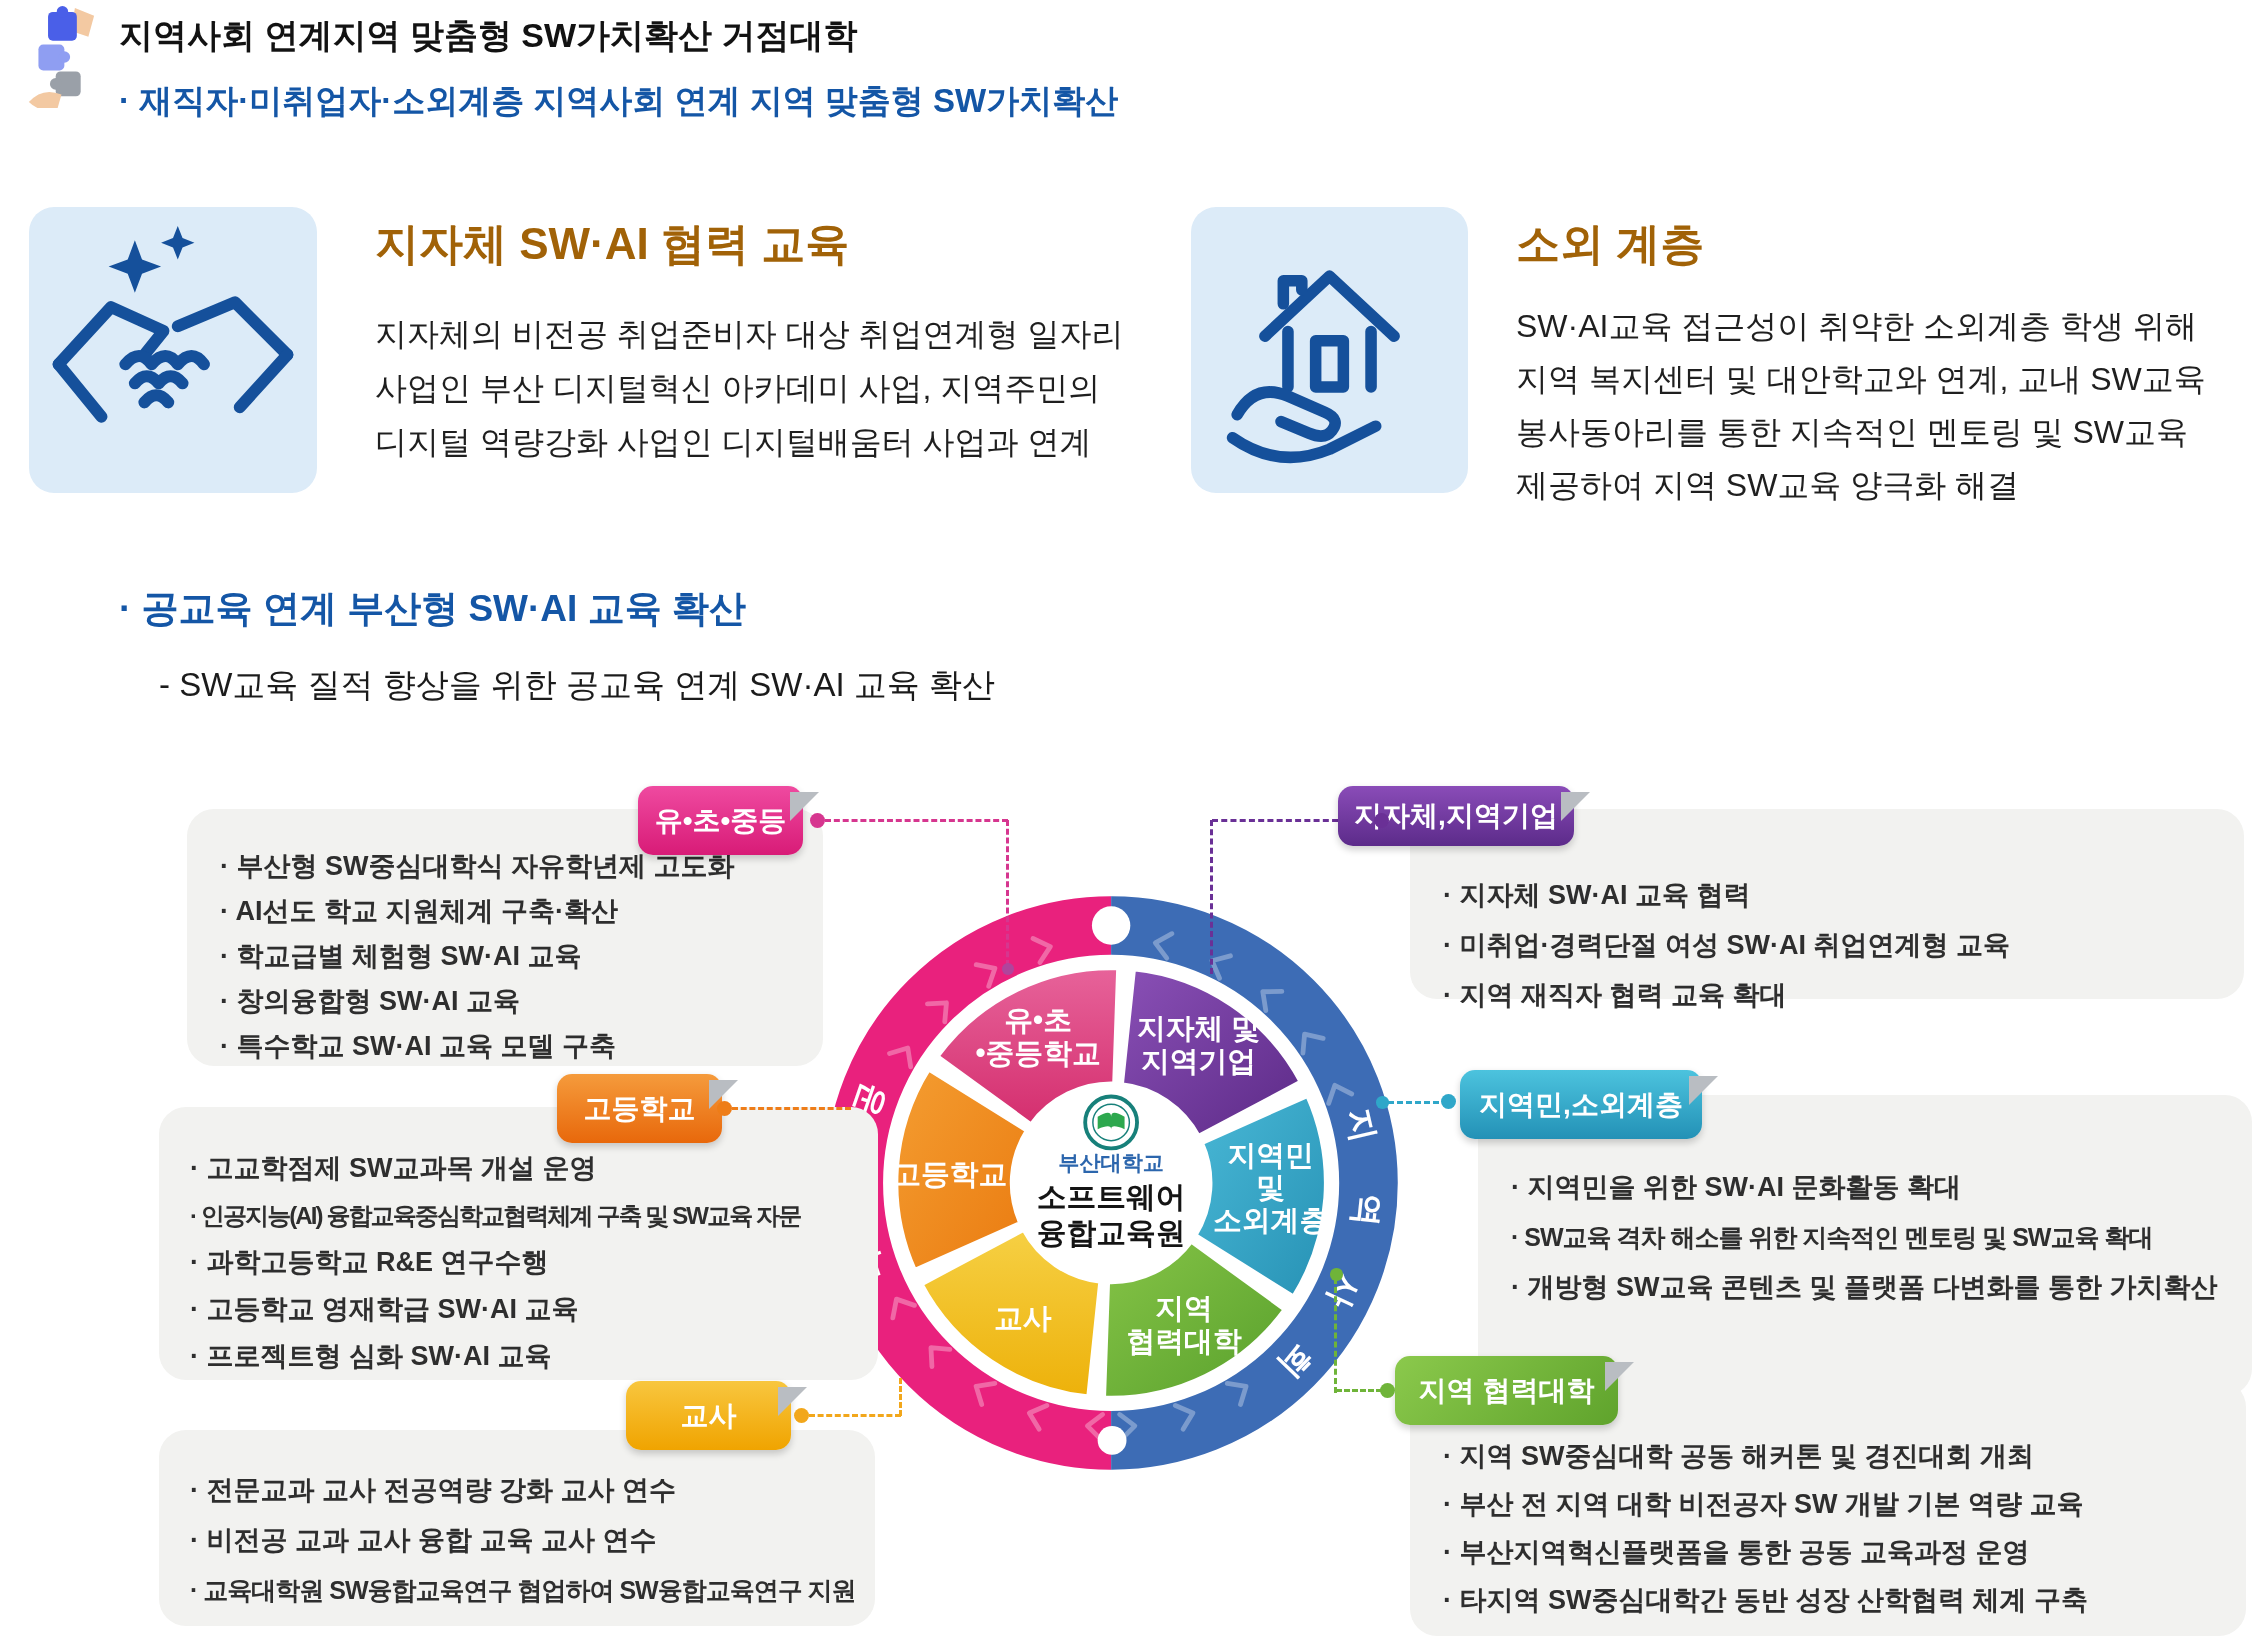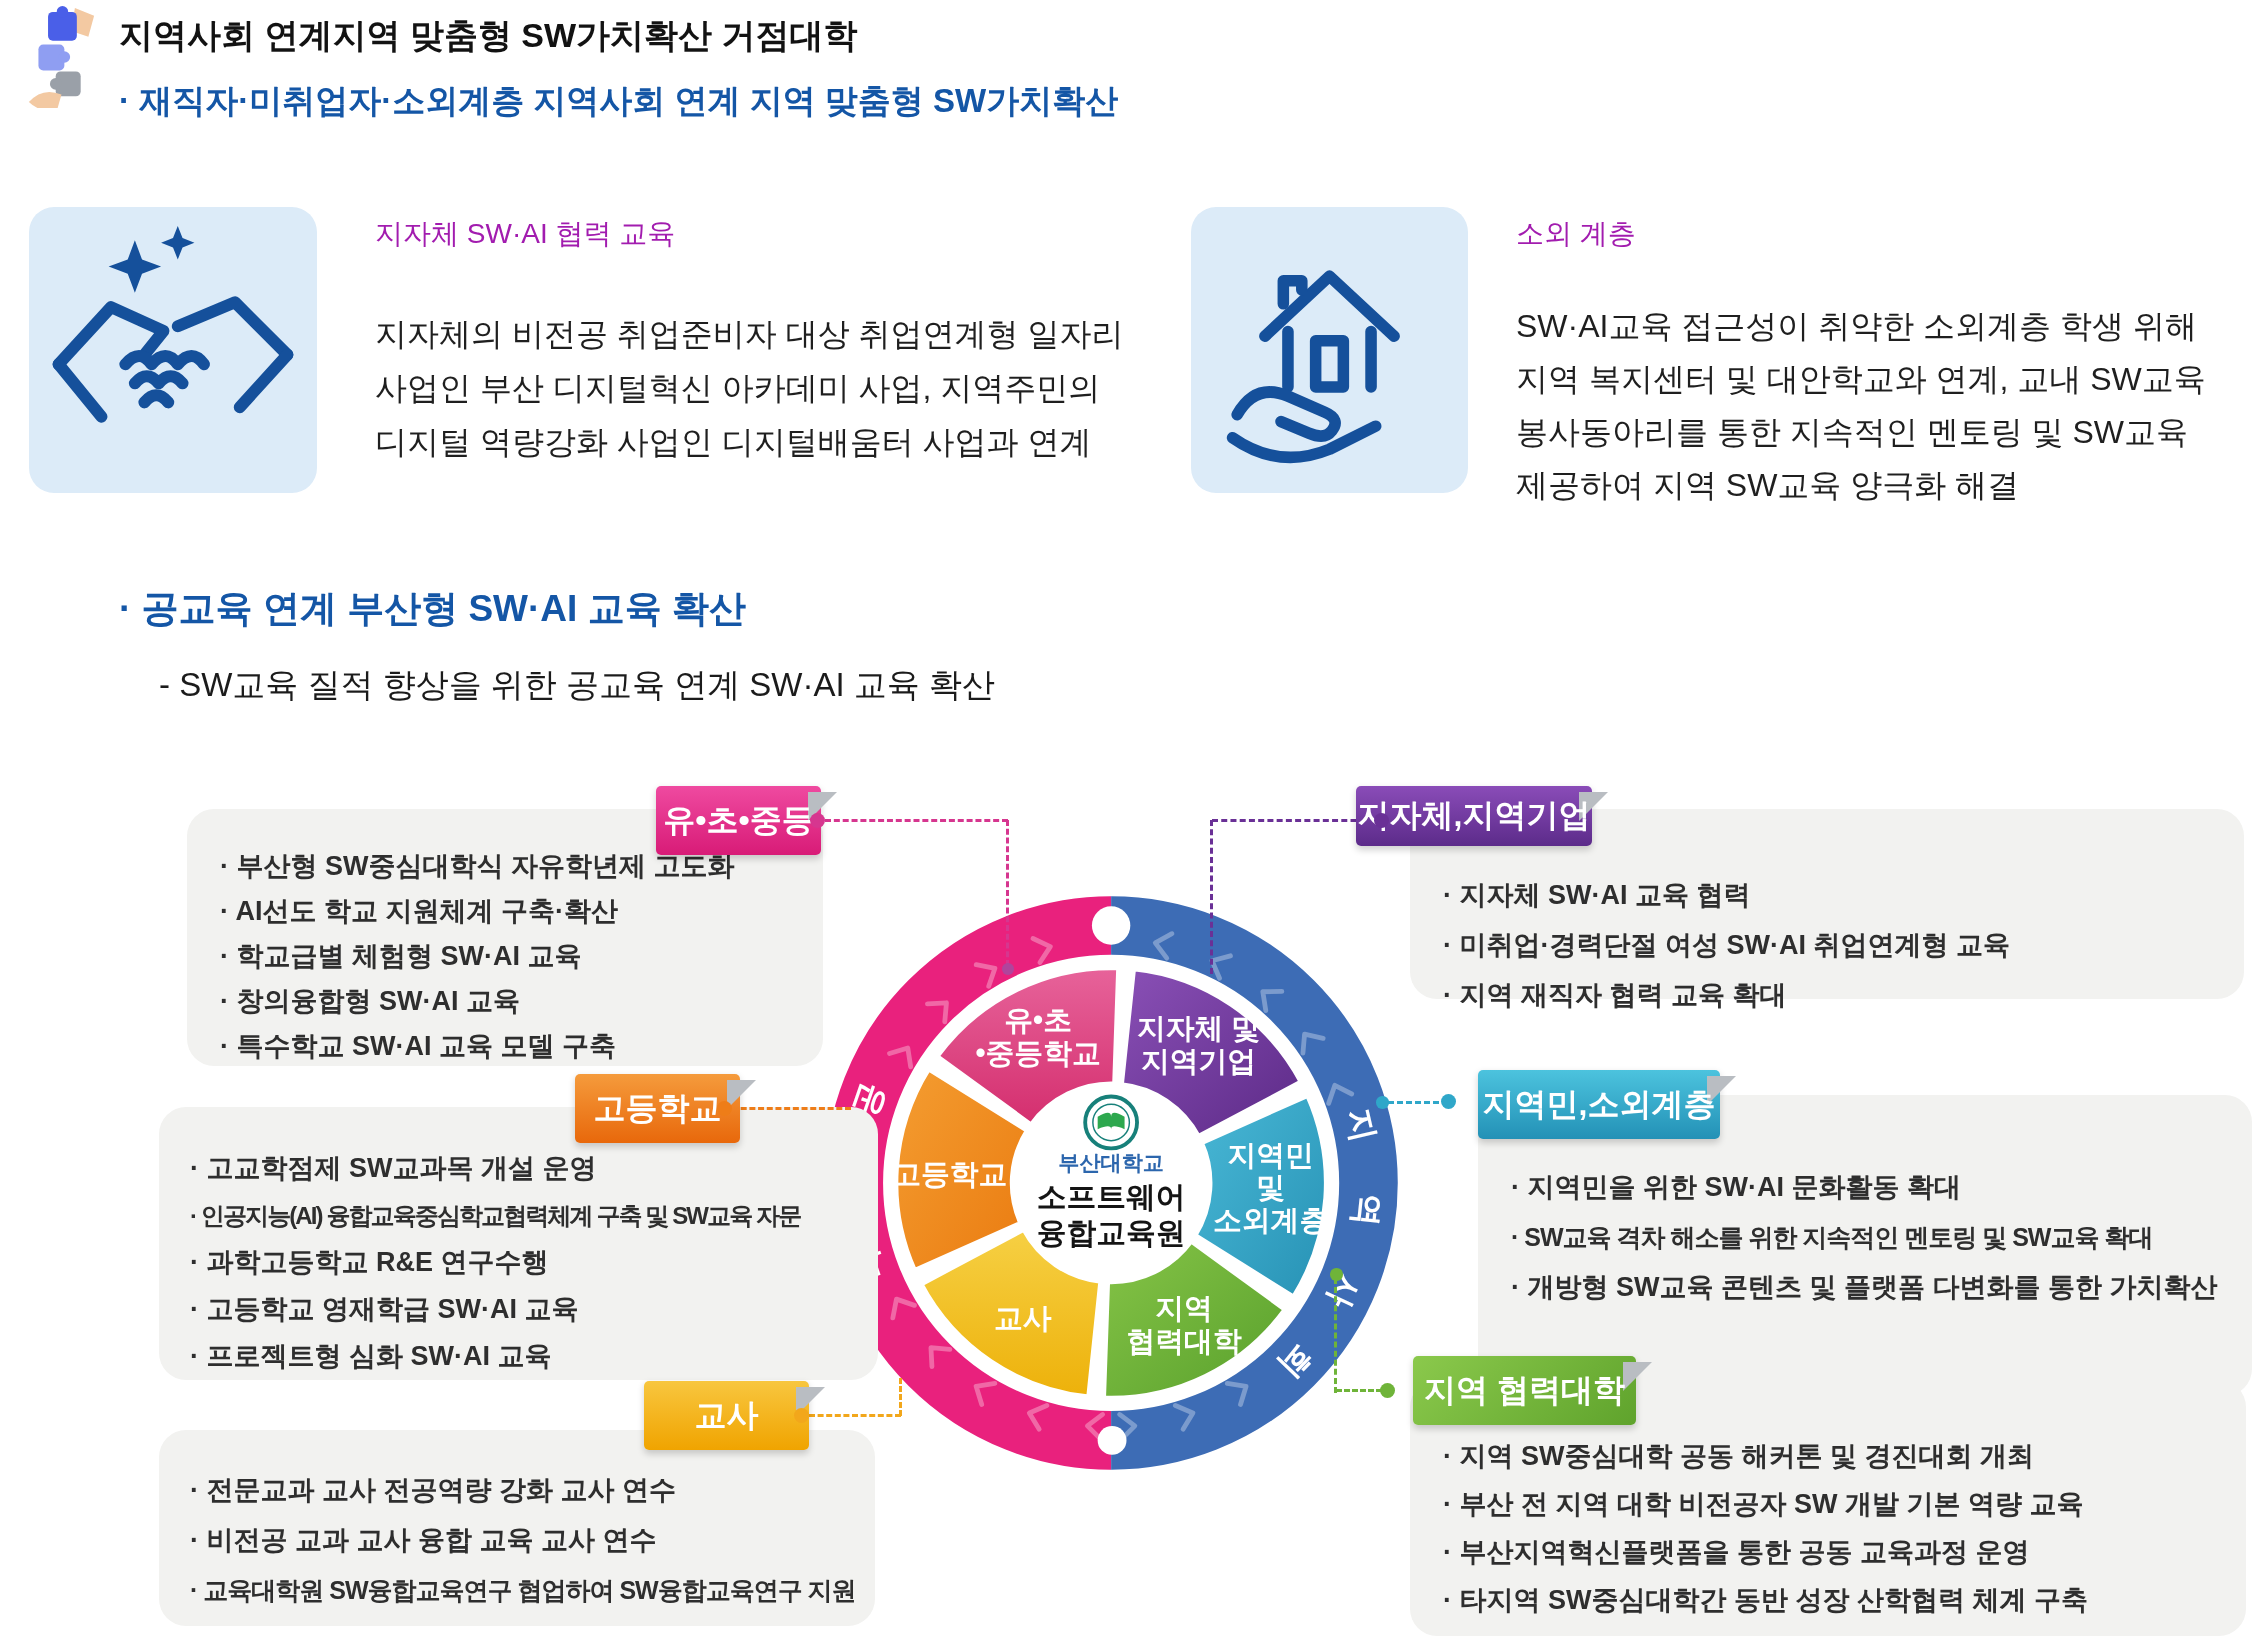--- a/index.html
+++ b/index.html
@@ -10,21 +10,21 @@
   .abs { position:absolute; }
 
   
   #page-title { left:119px; top:13.4px; font-size:34px; font-weight:800; color:#121212; white-space:nowrap; }
   #page-subtitle { left:119px; top:79px; font-size:33px; font-weight:800; color:#1456a6; white-space:nowrap; }
 
   
   .icon-card { background:#dcebf8; border-radius:25px; }
   #card-left-icon { left:29px; top:207px; width:288px; height:286px; }
   #card-right-icon { left:1191px; top:207px; width:277px; height:286px; }
-  .card-title { font-size:28px; font-weight:400; color:#a21caf; white-space:nowrap; }
+  .card-title { font-size:44px; font-weight:700; color:#a16207; white-space:nowrap; }
   #card-left-title { left:375px; top:215px; }
   #card-right-title { left:1516px; top:215px; }
   .card-body { font-size:32px; font-weight:500; color:#1f1f1f; line-height:54px; white-space:nowrap; }
   #card-left-body { left:375px; top:307px; }
   #card-right-body { left:1516px; top:300px; line-height:53px; }
 
   
   #section-heading { left:119px; top:584px; font-size:37px; font-weight:800; color:#1456a6; white-space:nowrap; }
   #section-subheading { left:159px; top:663px; font-size:33px; font-weight:500; color:#1b1b1b; white-space:nowrap; }
 
@@ -49,22 +49,22 @@
   #box-res     { left:1478px; top:1095px; width:774px; height:301px; }
   #box-res     .callout-items { padding:67px 0 0 33px; }
   #box-res     .callout-items div { line-height:50px; }
   #box-univ    { left:1410px; top:1380px; width:836px; height:256px; }
   #box-univ    .callout-items { padding:52px 0 0 33px; }
   #box-univ    .callout-items div { line-height:48px; }
 
   
   .tag {
     z-index:6; display:flex; align-items:center; justify-content:center;
-    color:#ffffff; font-size:32px; font-weight:800; border-radius:5px;
-    box-shadow:0 3.8px 7.7px rgba(0,0,0,0.18); white-space:nowrap;margin-left:18px;
+    color:#ffffff; font-size:28px; font-weight:800; border-radius:15px;
+    box-shadow:0 3.8px 7.7px rgba(0,0,0,0.18); white-space:nowrap;
   }
   .tag::after {
     content:""; position:absolute; top:5.8px; right:-16.3px; width:0; height:0;
     border-top:29px solid #b9bdc2; border-right:29px solid transparent; z-index:-1;
   }
   #tag-youth   { left:638px;  top:786px;  width:165px; height:69px; background:linear-gradient(180deg,#ef4aa0,#d81b77); }
   #tag-high    { left:557px;  top:1074px; width:165px; height:69px; background:linear-gradient(180deg,#f59b3c,#e8680b); }
   #tag-teacher { left:626px;  top:1381px; width:165px; height:69px; background:linear-gradient(180deg,#f8c63f,#f0a400); }
   #tag-gov     { left:1338px; top:786px;  width:236px; height:60px; background:linear-gradient(180deg,#8a4cb8,#5c2b8a); }
   #tag-res     { left:1460px; top:1070px; width:242px; height:69px; background:linear-gradient(180deg,#4cc3de,#2391b6); }

